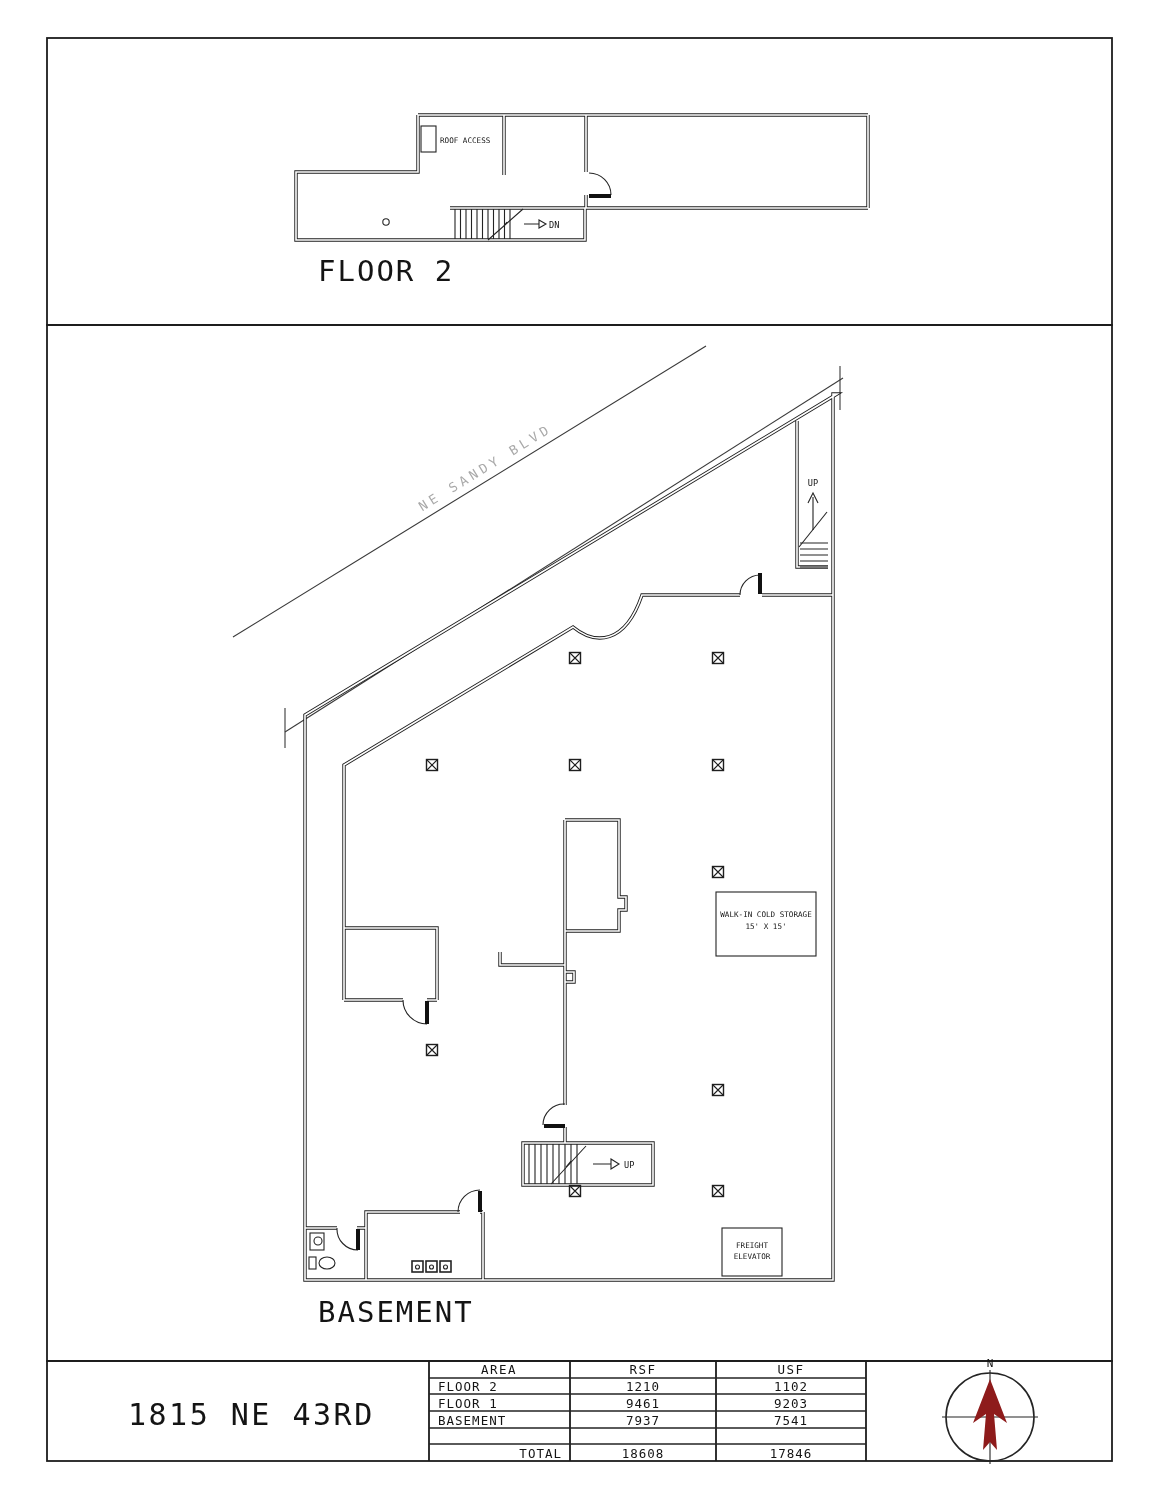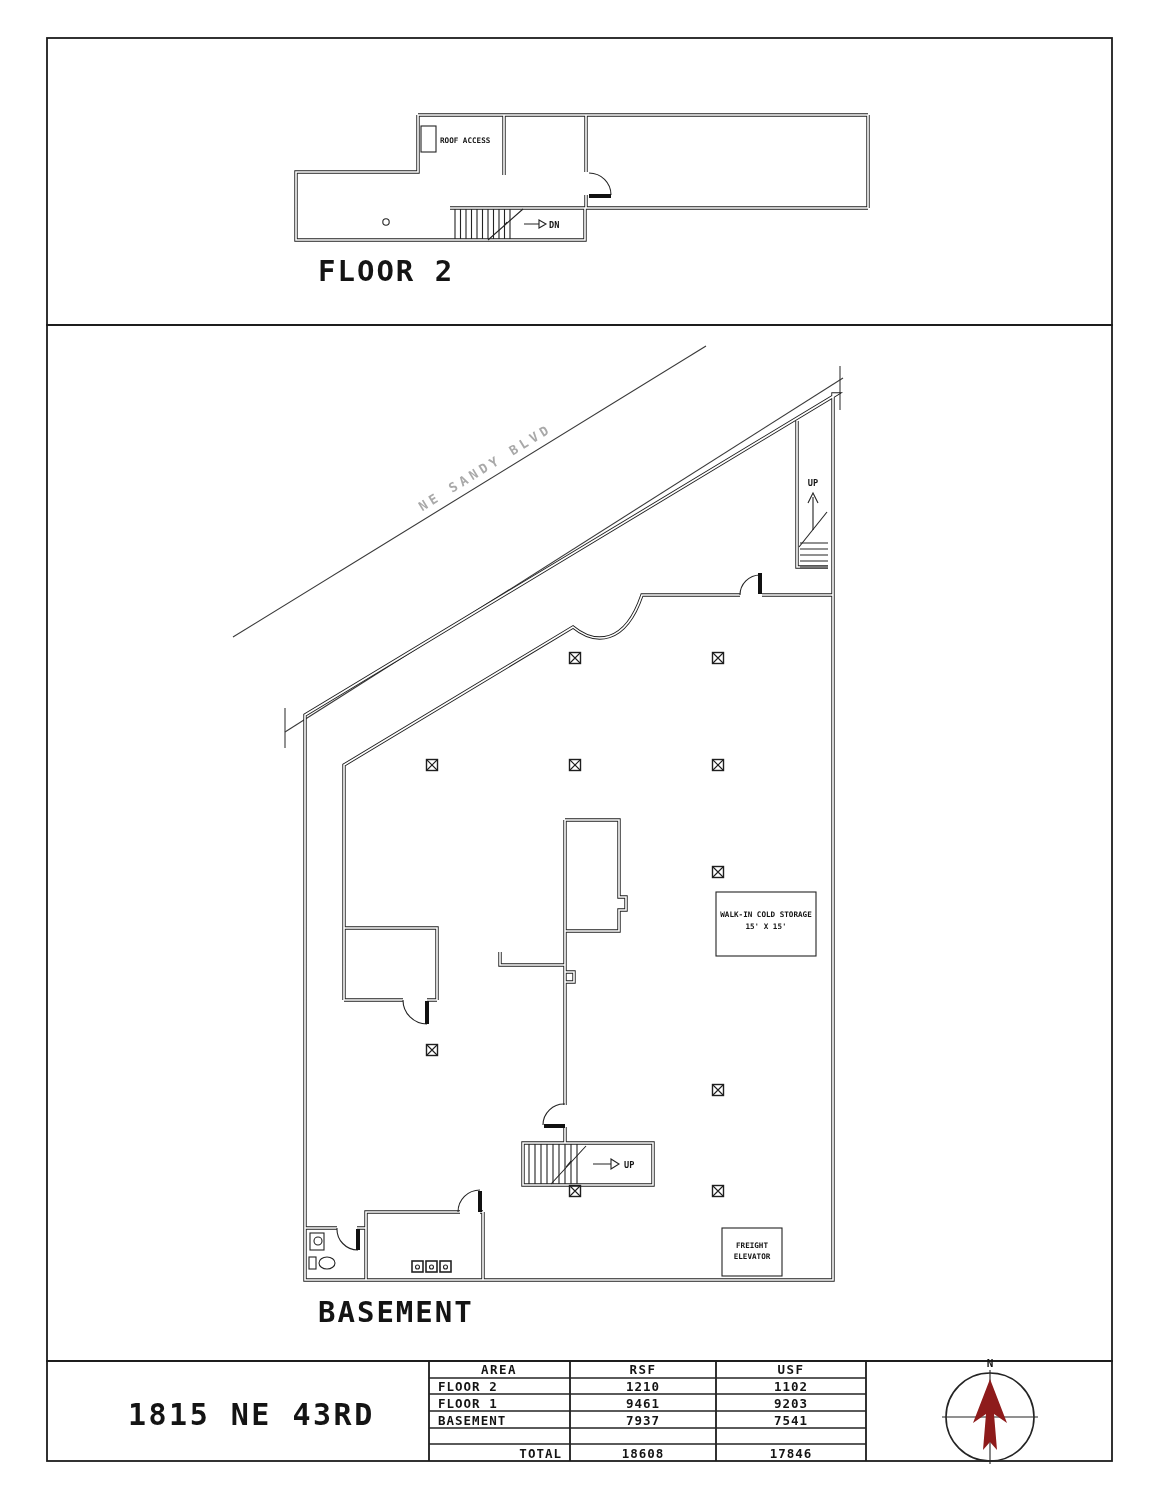--- a/index.html
+++ b/index.html
@@ -1,17 +1,17 @@
 <!DOCTYPE html>
 <html><head>
 <meta charset="utf-8">
 <style>
   html,body{margin:0;padding:0;background:#ffffff;}
   .page{position:relative;width:1159px;height:1500px;background:#fff;overflow:hidden;
-        font-family:"DejaVu Sans Mono", monospace;font-weight:bold;}
+        font-family:"DejaVu Sans Mono", monospace;}
   svg{position:absolute;left:0;top:0;}
   
   .frame      {fill:none;stroke:#1c1c1c;stroke-width:1.8;}
   .wall-outer {fill:none;stroke:#1f1f1f;stroke-width:3.4;stroke-linecap:butt;stroke-linejoin:miter;}
   .wall-inner {fill:none;stroke:#ffffff;stroke-width:1.6;stroke-linecap:butt;stroke-linejoin:miter;}
   .thin       {fill:none;stroke:#242424;stroke-width:1.1;}
   .thin2      {fill:none;stroke:#242424;stroke-width:1.6;}
   .leaf       {fill:none;stroke:#111111;stroke-width:4;}
   .lot        {fill:none;stroke:#3a3a3a;stroke-width:1.1;}
   

